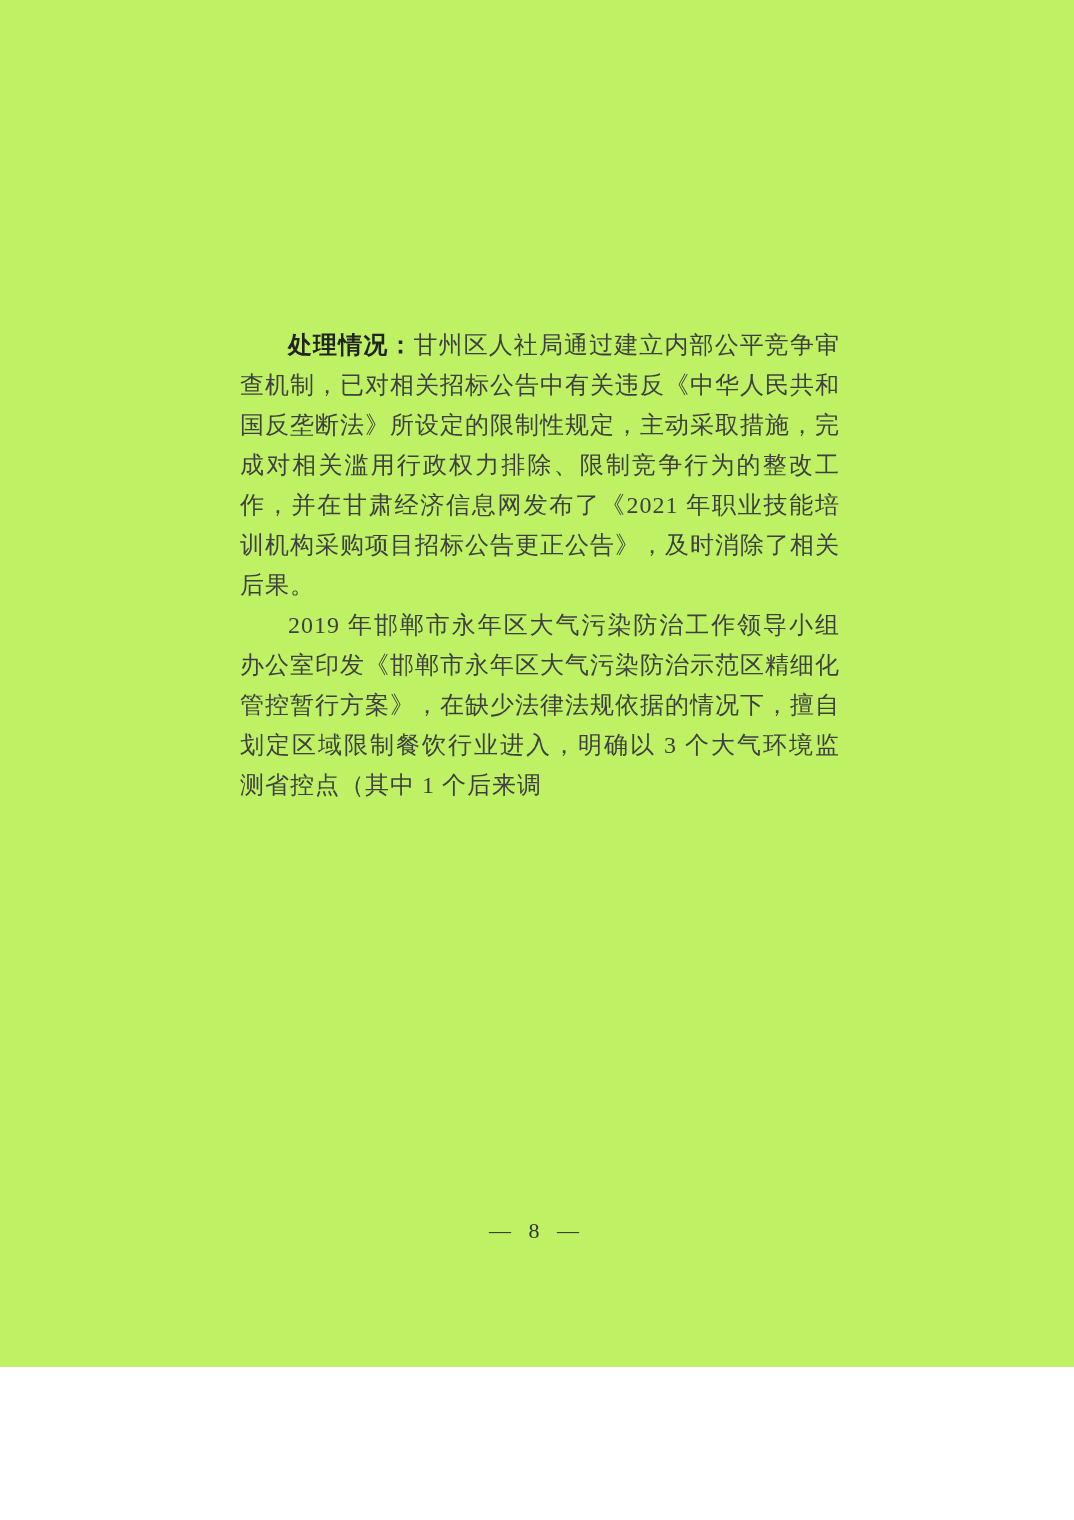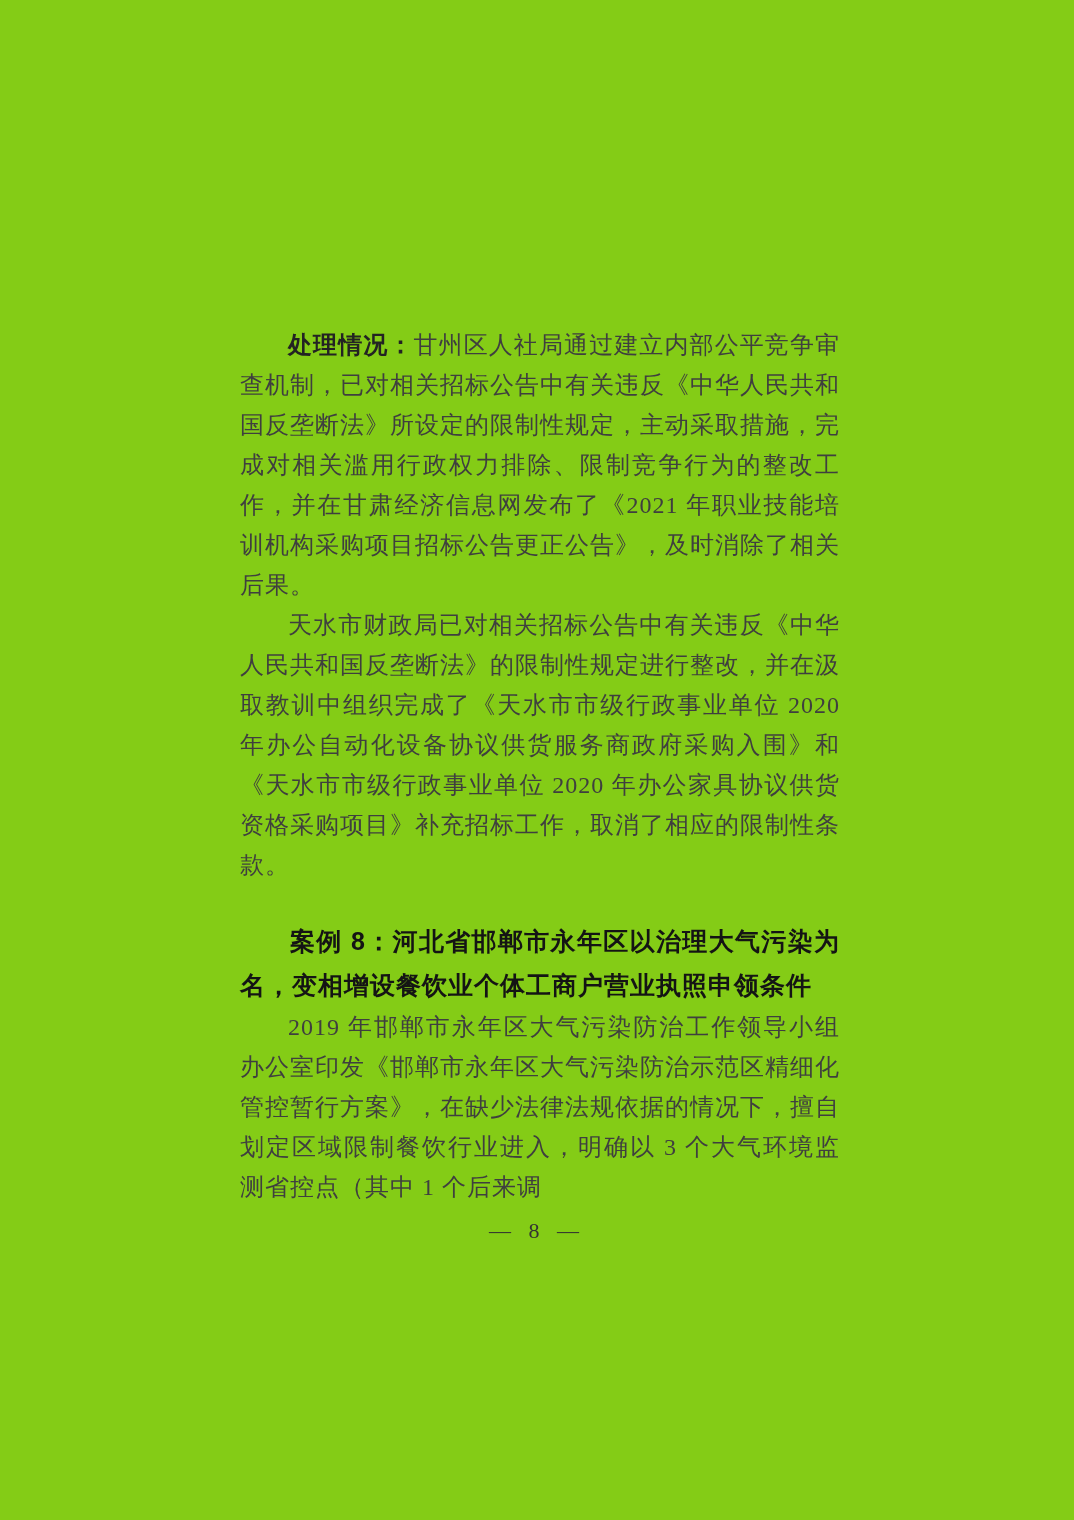--- a/index.html
+++ b/index.html
@@ -3,22 +3,22 @@
 <meta charset="utf-8">
 <style>
   html, body {
     margin: 0;
     padding: 0;
     background: #ffffff;
   }
   .page {
     position: relative;
     width: 1074px;
-    height: 1520px;
-    background: #84cc16;
+    height: 1367px;
+    background: #bef264;
     overflow: hidden;
     font-family: "Liberation Serif", serif;
   }
   .content {
     position: absolute;
     left: 240px;
     top: 325px;
     width: 600px;
   }
   p.body-para {
@@ -62,23 +62,21 @@
   }
 </style>
 </head>
 <body>
 
 <div class="page">
   <div class="content">
 
     <p class="body-para"><span class="lead-bold">处理情况：</span><span>甘州区人社局通过建立内部公平竞争审查机制，已对相关招标公告中有关违反《中华人民共和国反垄断法》所设定的限制性规定，主动采取措施，完成对相关滥用行政权力排除、限制竞争行为的整改工作，并在甘肃经济信息网发布了《2021 年职业技能培训机构采购项目招标公告更正公告》，及时消除了相关后果。</span></p>
 
-    <p class="body-para">天水市财政局已对相关招标公告中有关违反《中华人民共和国反垄断法》的限制性规定进行整改，并在汲取教训中组织完成了《天水市市级行政事业单位 2020 年办公自动化设备协议供货服务商政府采购入围》和《天水市市级行政事业单位 2020 年办公家具协议供货资格采购项目》补充招标工作，取消了相应的限制性条款。</p>
 
 
-    <h2 class="case-heading">案例 8：河北省邯郸市永年区以治理大气污染为名，变相增设餐饮业个体工商户营业执照申领条件</h2>
 
     <p class="body-para">2019 年邯郸市永年区大气污染防治工作领导小组办公室印发《邯郸市永年区大气污染防治示范区精细化管控暂行方案》，在缺少法律法规依据的情况下，擅自划定区域限制餐饮行业进入，明确以 3 个大气环境监测省控点（其中 1 个后来调</p>
 
   </div>
 
   <div class="footer">— 8 —</div>
 </div>
 
 </body></html>

